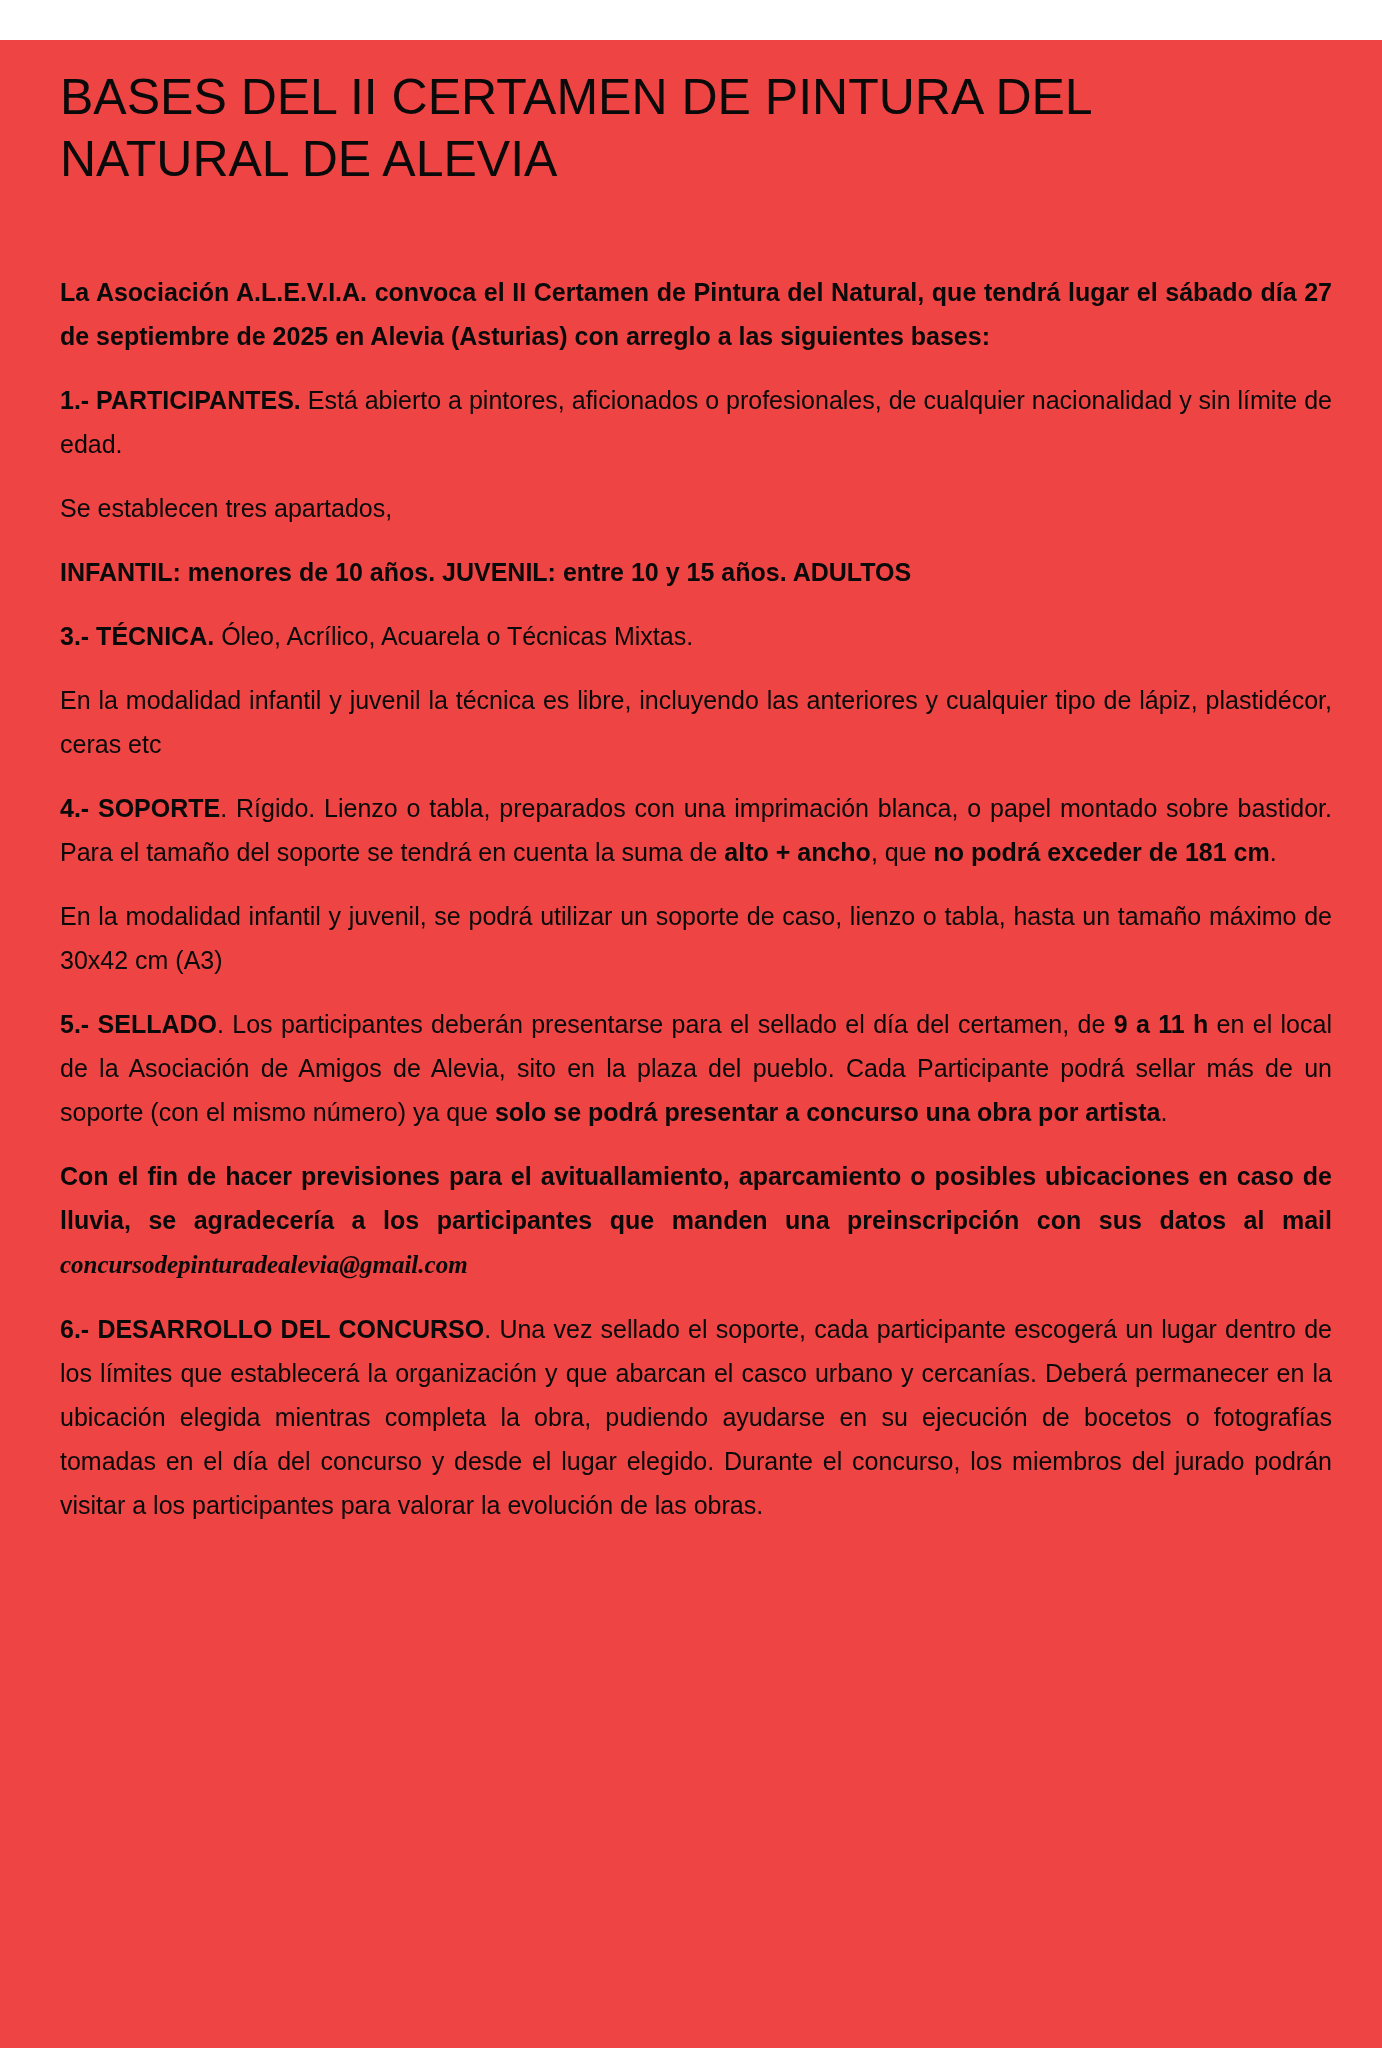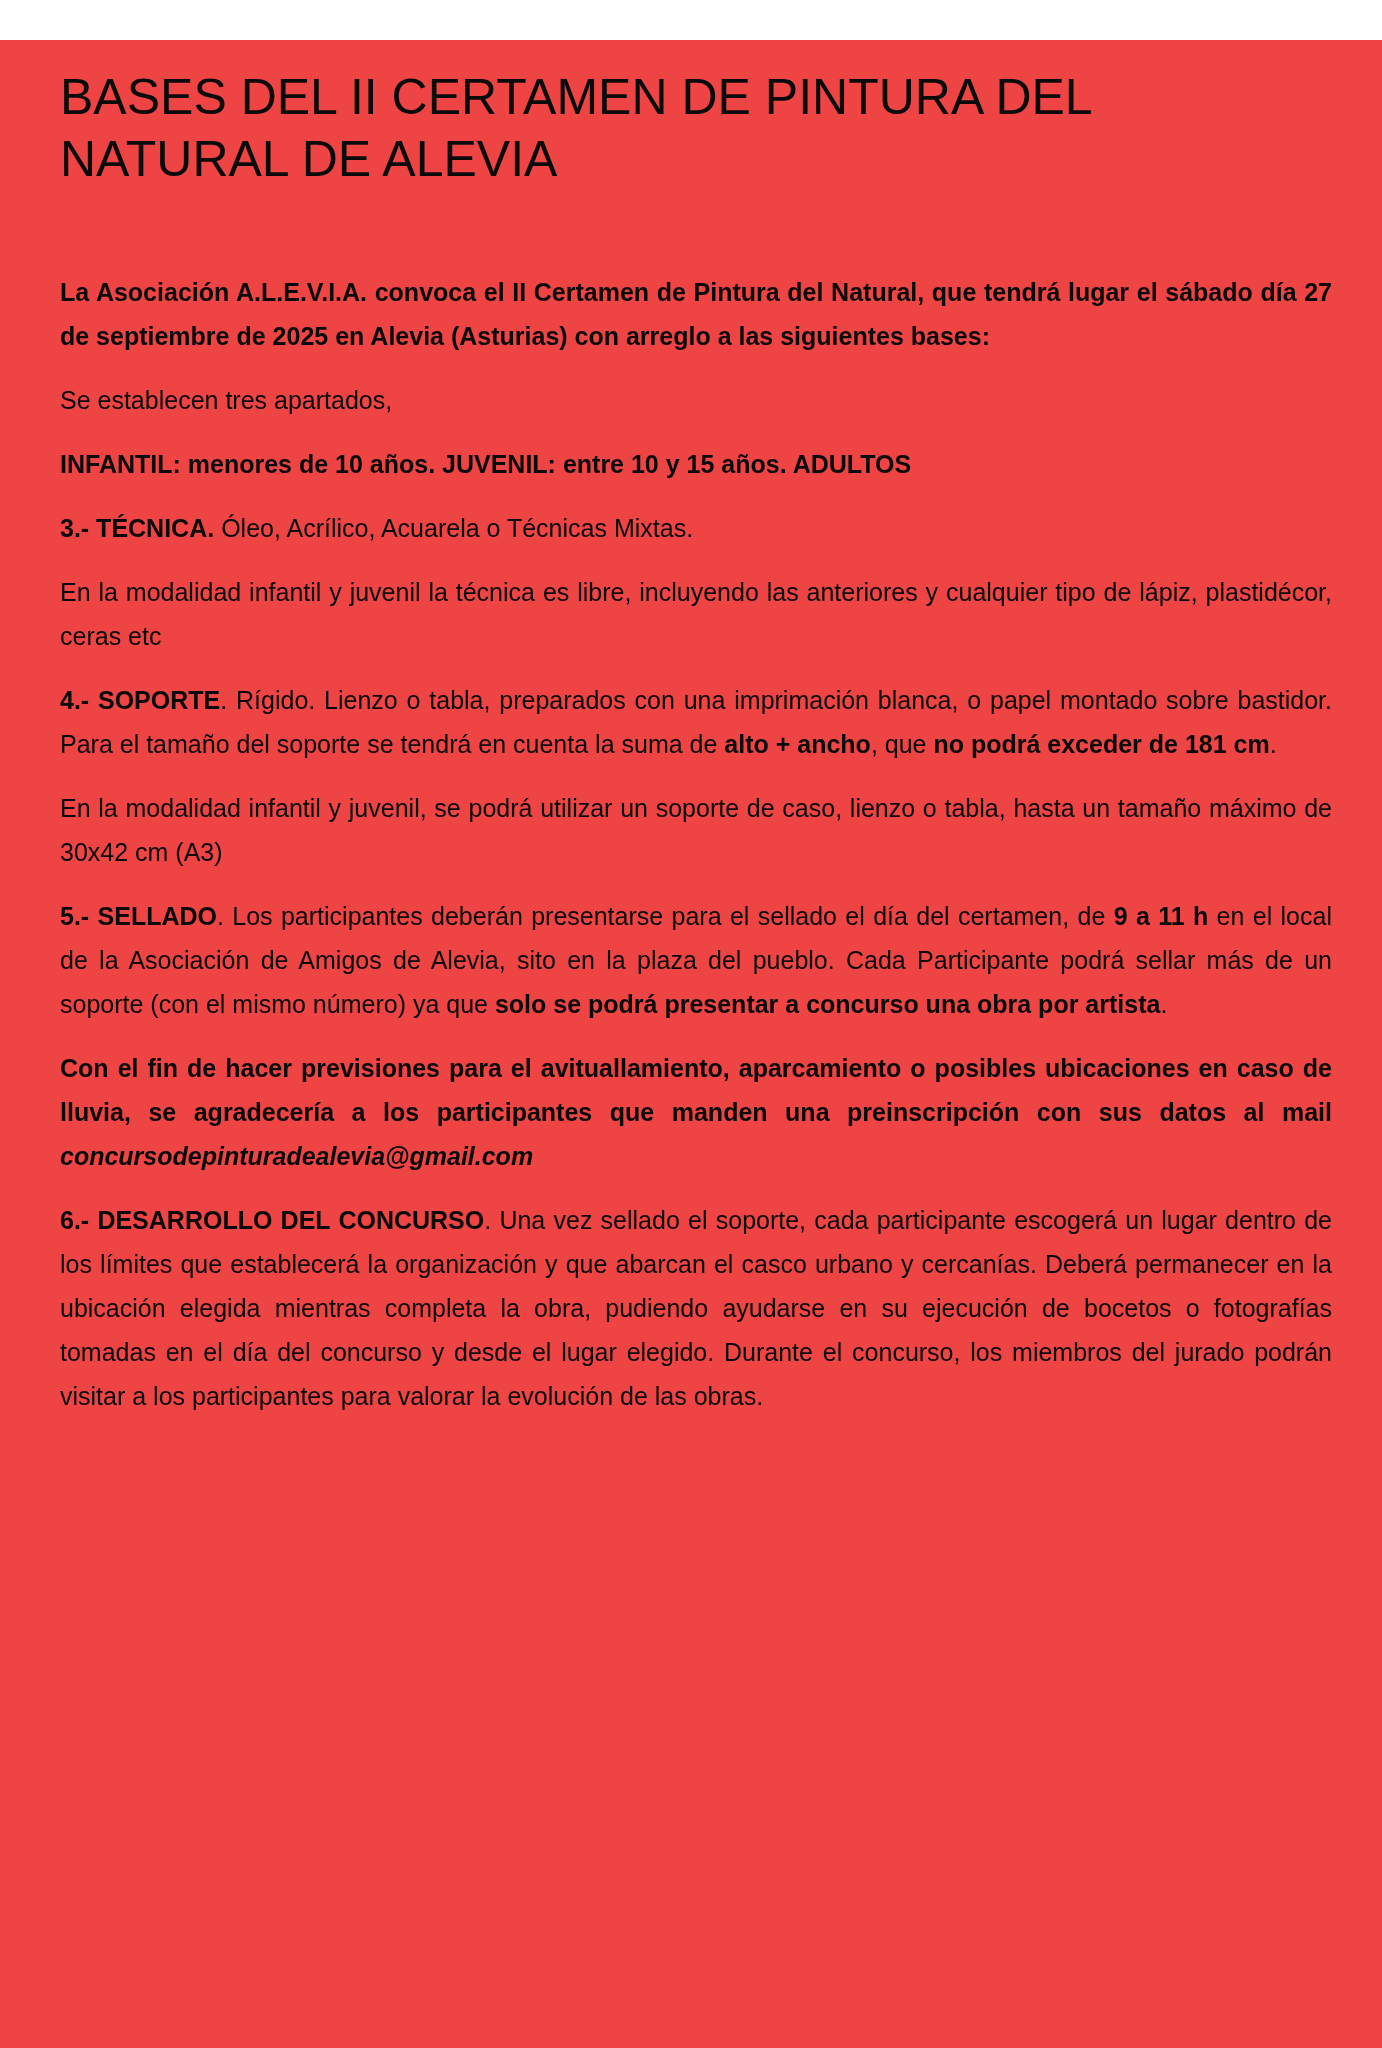--- a/index.html
+++ b/index.html
@@ -32,29 +32,30 @@
     color: #0a0a0a;
   }
   .doc-body p.para {
     font-size: 25px;
     line-height: 44px;
     margin: 0 0 20px 0;
     text-align: justify;
     color: #0a0a0a;
   }
   .doc-body p.para span.b { font-weight: 700; }
-  .doc-body p.para span.i { font-style: italic; }
+  .doc-body p.para span.i { font-style: italic; font-family: Liberation Serif, serif; }
 </style>
 </head>
 <body>
 
 <div class="page">
   <h1 class="doc-title">BASES DEL II CERTAMEN DE PINTURA DEL NATURAL DE ALEVIA</h1>
   <div class="doc-body">
       <p class="para"><span class="b">La Asociación A.L.E.V.I.A. convoca el II Certamen de Pintura del Natural, que tendrá lugar el sábado día 27 de septiembre de 2025 en Alevia (Asturias) con arreglo a las siguientes bases:</span></p>
+      <p class="para"><span class="b">1.- PARTICIPANTES.</span><span> Está abierto a pintores, aficionados o profesionales, de cualquier nacionalidad y sin límite de edad.</span></p>
       <p class="para"><span>Se establecen tres apartados,</span></p>
       <p class="para"><span class="b">INFANTIL: menores de 10 años. JUVENIL: entre 10 y 15 años. ADULTOS</span></p>
       <p class="para"><span class="b">3.- TÉCNICA.</span><span> Óleo, Acrílico, Acuarela o Técnicas Mixtas.</span></p>
       <p class="para"><span>En la modalidad infantil y juvenil la técnica es libre, incluyendo las anteriores y cualquier tipo de lápiz, plastidécor, ceras etc</span></p>
       <p class="para"><span class="b">4.- SOPORTE</span><span>. Rígido. Lienzo o tabla, preparados con una imprimación blanca, o papel montado sobre bastidor. Para el tamaño del soporte se tendrá en cuenta la suma de </span><span class="b">alto + ancho</span><span>, que </span><span class="b">no podrá exceder de 181 cm</span><span>.</span></p>
       <p class="para"><span>En la modalidad infantil y juvenil, se podrá utilizar un soporte de caso, lienzo o tabla, hasta un tamaño máximo de 30x42 cm (A3)</span></p>
       <p class="para"><span class="b">5.- SELLADO</span><span>. Los participantes deberán presentarse para el sellado el día del certamen, de </span><span class="b">9 a 11 h</span><span> en el local de la Asociación de Amigos de Alevia, sito en la plaza del pueblo. Cada Participante podrá sellar más de un soporte (con el mismo número) ya que </span><span class="b">solo se podrá presentar a concurso una obra por artista</span><span>.</span></p>
       <p class="para"><span class="b">Con el fin de hacer previsiones para el avituallamiento, aparcamiento o posibles ubicaciones en caso de lluvia, se agradecería a los participantes que manden una preinscripción con sus datos al mail </span><span class="b i">concursodepinturadealevia@gmail.com</span></p>
       <p class="para"><span class="b">6.- DESARROLLO DEL CONCURSO</span><span>. Una vez sellado el soporte, cada participante escogerá un lugar dentro de los límites que establecerá la organización y que abarcan el casco urbano y cercanías. Deberá permanecer en la ubicación elegida mientras completa la obra, pudiendo ayudarse en su ejecución de bocetos o fotografías tomadas en el día del concurso y desde el lugar elegido. Durante el concurso, los miembros del jurado podrán visitar a los participantes para valorar la evolución de las obras.</span></p>
     </div>

